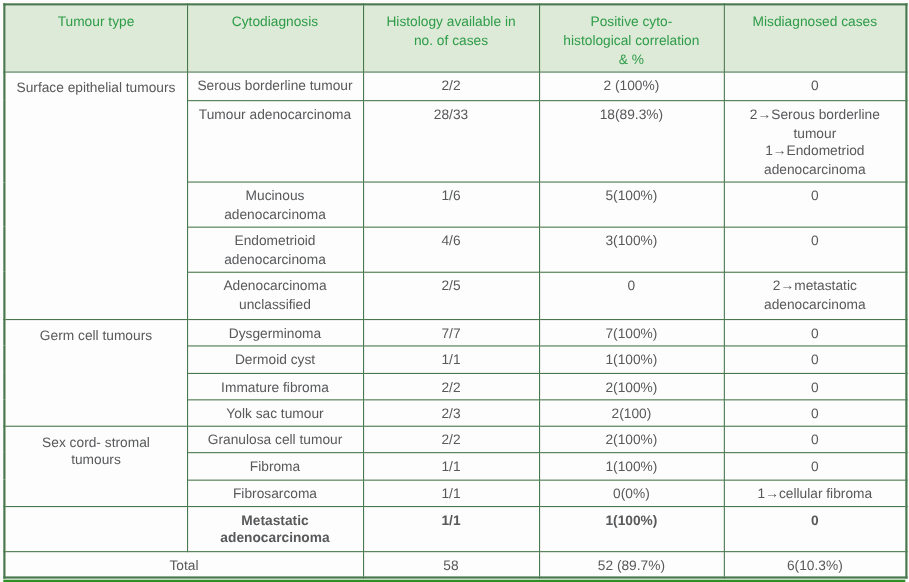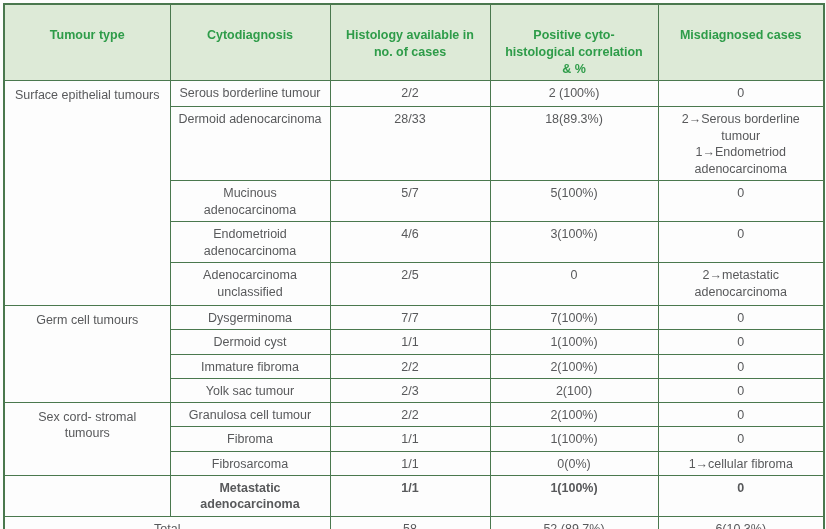--- a/index.html
+++ b/index.html
@@ -35,22 +35,22 @@
     white-space:pre-line;
     padding:4px 4px 2px 4px;
     font-size:12.5px;
     line-height:1.35;
     color:var(--body-text);
     overflow:hidden;
   }
   .corr-table th{
     background:var(--header-bg);
     color:var(--header-text);
-    font-weight:bold;
-    padding-top:22px;
+    font-weight:normal;
+    padding-top:7px;
   }
   .corr-table td.group-cell{vertical-align:top;padding-top:6px;}
   tr.hdr{height:54px;}
   tr.r1{height:26px;}
   tr.r2{height:70px;}
   tr.r3{height:38px;margin-left:36px;}
   tr.r4{height:38px;}
   tr.r5{height:43px;}
   tr.r6{height:24px;}
   tr.r7{height:25px;}
@@ -99,32 +99,32 @@
     </tr>
 
     <tr class="r1">
       <td class="group-cell" rowspan="5">Surface epithelial tumours</td>
       <td>Serous borderline tumour</td>
       <td>2/2</td>
       <td>2 (100%)</td>
       <td>0</td>
     </tr>
     <tr class="r2">
-      <td>Dermoid adenocarcinoma</td>
+      <td>Tumour adenocarcinoma</td>
       <td>28/33</td>
       <td>18(89.3%)</td>
       <td>2→Serous borderline
 tumour
 1→Endometriod
 adenocarcinoma</td>
     </tr>
     <tr class="r3">
       <td>Mucinous
 adenocarcinoma</td>
-      <td>5/7</td>
+      <td>1/6</td>
       <td>5(100%)</td>
       <td>0</td>
     </tr>
     <tr class="r4">
       <td>Endometrioid
 adenocarcinoma</td>
       <td>4/6</td>
       <td>3(100%)</td>
       <td>0</td>
     </tr>

